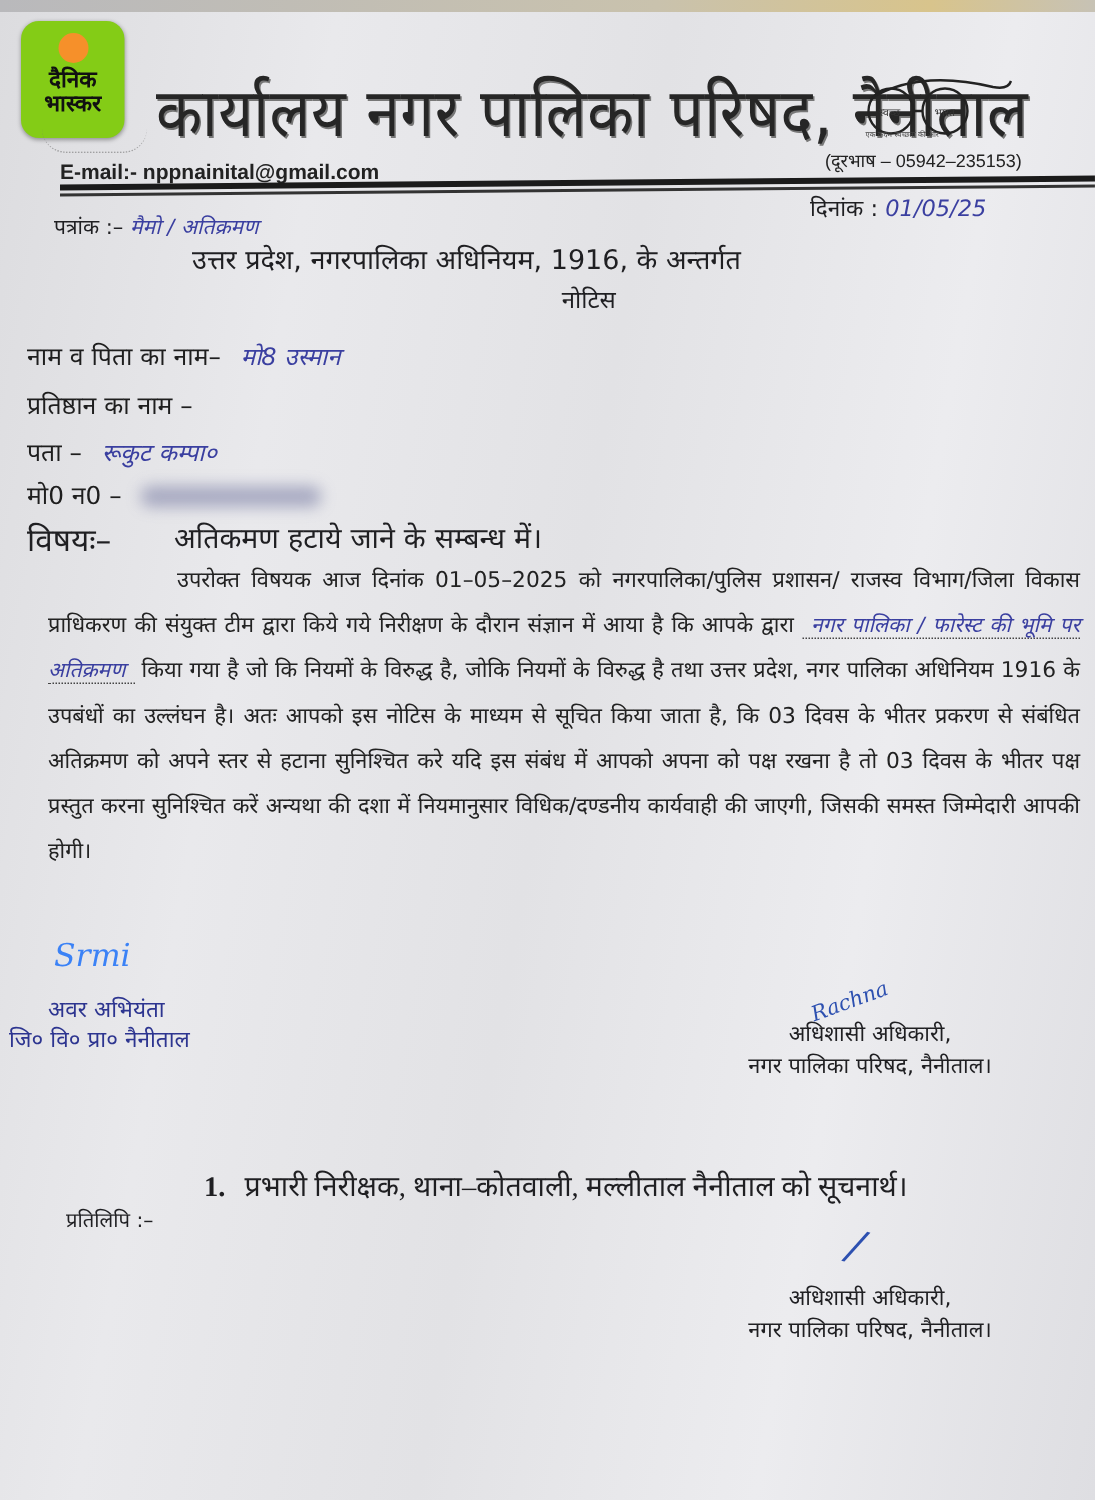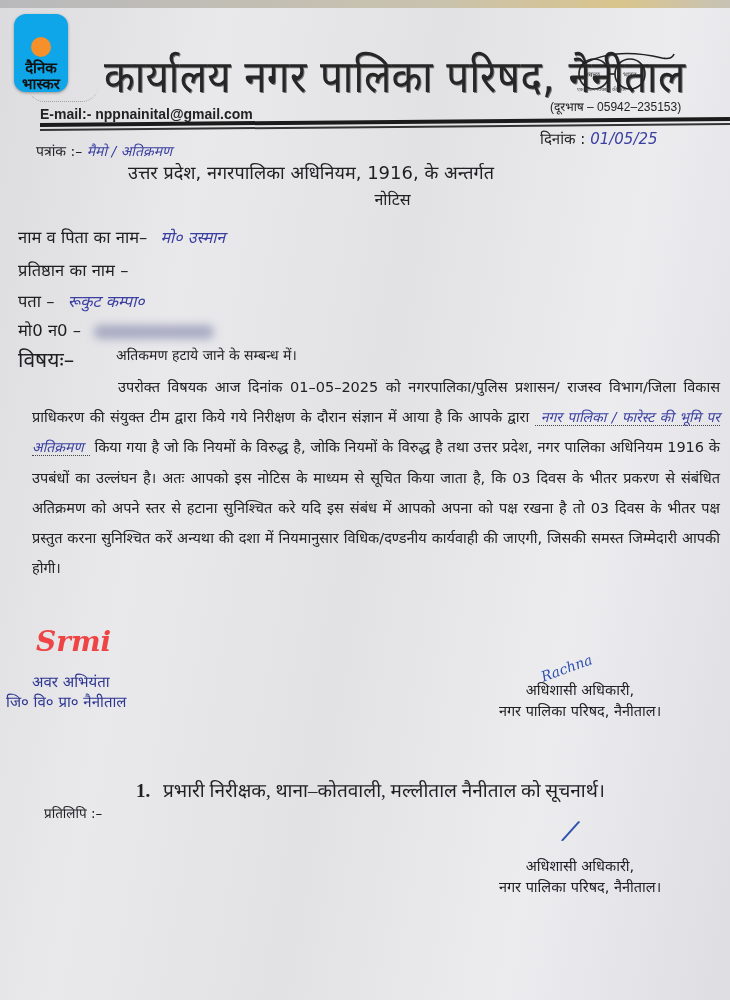--- a/index.html
+++ b/index.html
@@ -9,24 +9,24 @@
     font-family: "DejaVu Sans", sans-serif;
     color: #1f1f22;
     position: relative;
   }
   .topstrip {
     position: absolute; left: 0; top: 0; width: 730px; height: 8px;
     background: linear-gradient(90deg, #b9b9bc 0%, #c9c2ad 60%, #d8c48c 85%, #c7c2b5 100%);
   }
   .abs { position: absolute; }
   .logo-box {
-    left: 14px; top: 14px; width: 54px; height: 78px;
-    background: #0ea5e9; border-radius: 12px;
+    left: 14px; top: 14px; width: 69px; height: 78px;
+    background: #84cc16; border-radius: 12px;
     box-shadow: 0 1px 3px rgba(0,0,0,0.35);
-    display: flex; flex-direction: column; align-items: center; justify-content: flex-end;
+    display: flex; flex-direction: column; align-items: center; justify-content: flex-start;
   }
   .logo-dot { width: 20px; height: 20px; border-radius: 50%; background: #f6902a; margin-top: 8px; }
   .logo-text {
     font-weight: bold; font-size: 15px; line-height: 16px; text-align: center; color: #111;
     margin-top: 3px; font-family: "DejaVu Sans", sans-serif;
   }
   .seal {
     left: 28px; top: 86px; width: 70px; height: 16px;
     border-bottom: 1px dotted #777; border-radius: 0 0 40px 40px; opacity: 0.6;
   }
@@ -53,29 +53,29 @@
   .date { left: 540px; top: 128px; font-size: 15px; }
   .act-title { left: 0; width: 602px; top: 160px; text-align: center; font-size: 18px; padding-left: 20px; }
   .notice-title { left: 0; width: 730px; top: 188px; text-align: center; font-size: 16px; padding-left: 55px; }
   .field { left: 18px; font-size: 16.5px; color: #1e1e1e; }
   .field .hand { font-size: 16px; margin-left: 8px; }
   .blur-mobile {
     display: inline-block; width: 120px; height: 14px; margin-left: 8px; vertical-align: middle;
     background: #8c8fb0; filter: blur(5px); opacity: 0.7; border-radius: 6px;
   }
   .subject-label { left: 18px; top: 345px; font-size: 21px; text-align: right; }
-  .subject-text { left: 116px; top: 345px; font-size: 14px; }
+  .subject-text { left: 116px; top: 345px; font-size: 19px; }
   .body {
     left: 32px; top: 372px; width: 688px; font-size: 14.5px; line-height: 30.2px;
     text-align: justify; color: #222;
   }
   .body .indent { display: inline-block; width: 86px; }
   .fillin { border-bottom: 1.5px dotted #444; padding: 0 6px; font-size: 14px; }
   .sig-left { left: 30px; top: 625px; }
-  .sig-scrawl { font-size: 28px; font-style: italic; color: #ef4444; font-family: "DejaVu Serif", serif; margin-left: 6px; font-weight: bold; }
+  .sig-scrawl { font-size: 21px; font-style: italic; color: #3b82f6; font-family: "DejaVu Serif", serif; margin-left: 6px; }
   .sig-line { font-size: 15px; color: #2d3590; line-height: 20px; }
   .sig-right { left: 470px; font-size: 14.5px; line-height: 21px; text-align: center; width: 220px; }
   .sig-mark { position: absolute; color: #2d50b0; font-style: italic; font-family: "DejaVu Serif", serif; }
   .cc-label { left: 44px; top: 804px; font-size: 13.5px; }
   .cc-item { left: 136px; top: 777px; font-size: 19px; font-family: Liberation Serif, serif; }
   .cc-item .num { font-weight: bold; margin-right: 8px; }
 </style>
 </head>
 <body>
 
@@ -115,21 +115,21 @@
 <div class="abs date">
   <span>दिनांक :</span>
   <span class="hand">01/05/25</span>
 </div>
 
 <div class="abs act-title">उत्तर प्रदेश, नगरपालिका अधिनियम, 1916, के अन्तर्गत</div>
 <div class="abs notice-title">नोटिस</div>
 
 <div class="abs field" style="top:225px;">
   <span>नाम व पिता का नाम–</span>
-  <span class="hand">मो० उस्मान</span>
+  <span class="hand">मो8 उस्मान</span>
 </div>
 <div class="abs field" style="top:258px;">
   <span>प्रतिष्ठान का नाम –</span>
 </div>
 <div class="abs field" style="top:289px;">
   <span>पता –</span>
   <span class="hand">रूकुट कम्पा०</span>
 </div>
 <div class="abs field" style="top:318px;">
   <span>मो0 न0 –</span>

